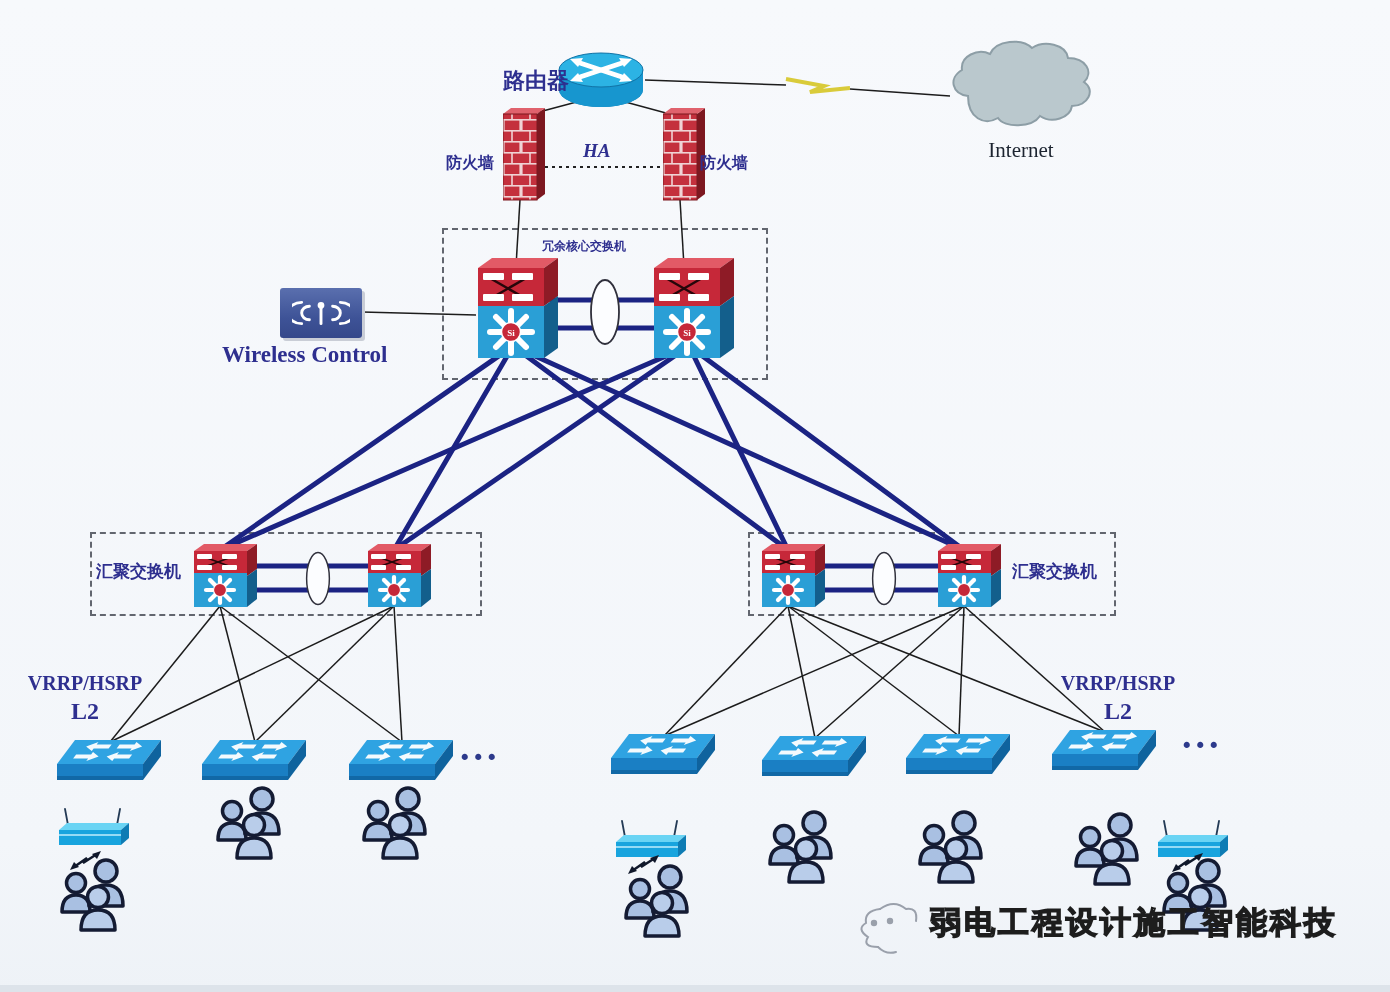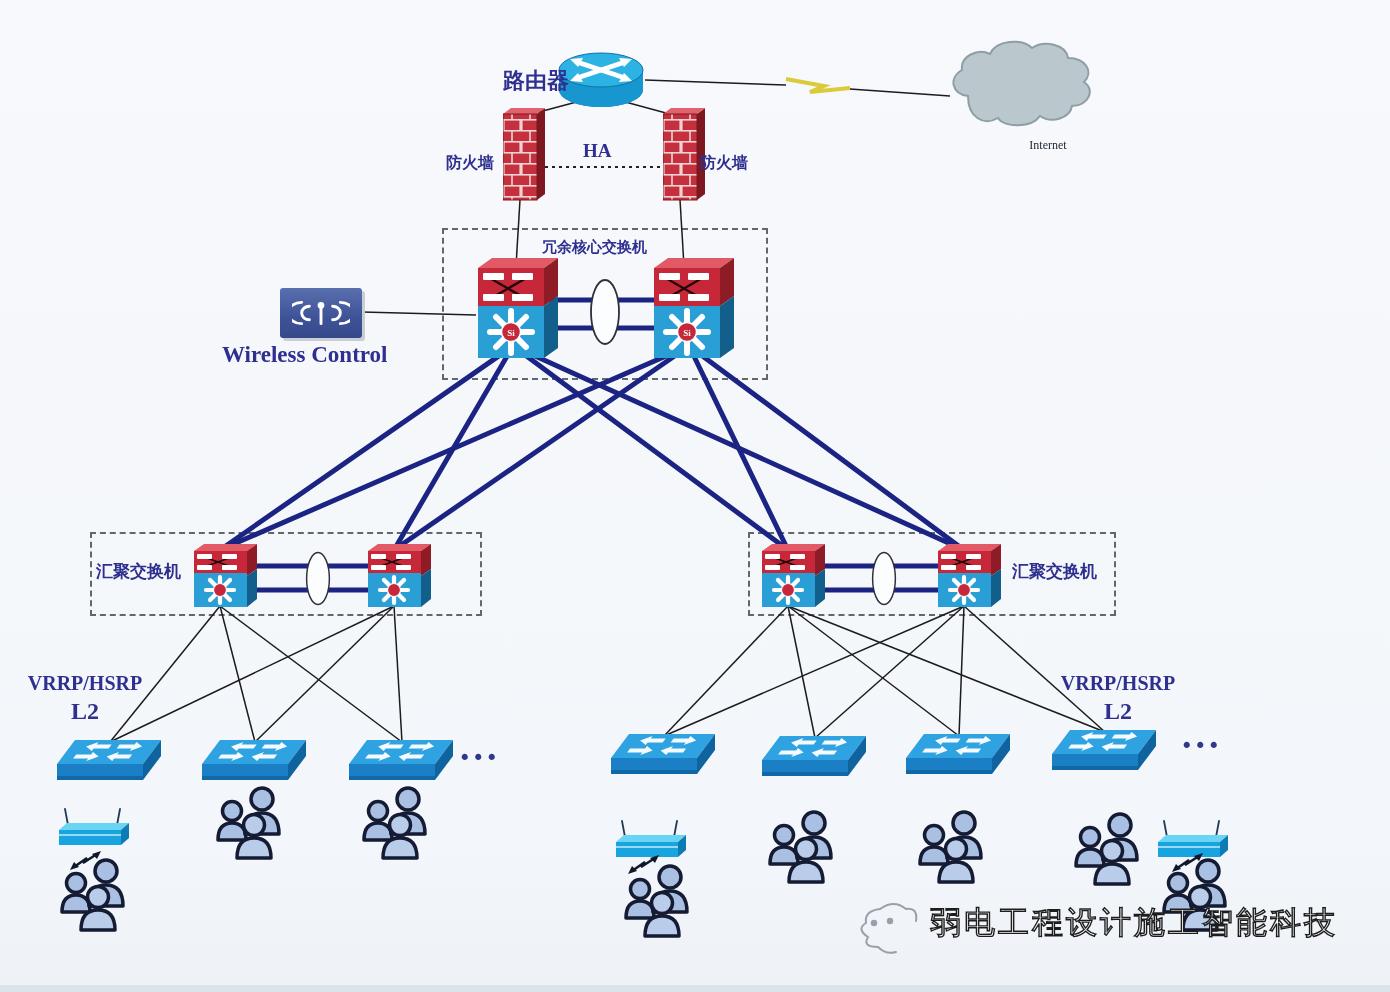--- a/index.html
+++ b/index.html
@@ -15,21 +15,21 @@
   .thin{stroke:#1c1c1c;stroke-width:1.5;}
   .thick{stroke:#1b2383;stroke-width:5;stroke-linecap:round;}
   .dash{stroke:#222;stroke-width:2;stroke-dasharray:3,4;}
   #wc-box{
     position:absolute;left:280px;top:288px;width:82px;height:50px;z-index:3;
     background:linear-gradient(180deg,#5a6fae 0%,#3e5397 60%,#35488a 100%);
     border-radius:3px;box-shadow:3px 3px 0 #c9cdd6;display:flex;align-items:center;justify-content:center;
   }
   .ellip{position:absolute;z-index:3;color:#2d3a8c;font-weight:bold;font-size:38px;letter-spacing:4px;line-height:1;}
   #wm-outline{
-    position:absolute;left:930px;top:902px;z-index:4;font-size:31px;font-weight:normal;letter-spacing:3px;
+    position:absolute;left:930px;top:902px;z-index:4;font-size:31px;font-weight:bold;letter-spacing:3px;
     color:#f8fafc;-webkit-text-stroke:1.4px #1d1d1d;white-space:nowrap;text-align:center;
   }
   #wm-solid{
     position:absolute;left:922px;top:931px;z-index:5;font-size:36px;font-weight:bold;letter-spacing:1px;
     color:#0d0d0d;white-space:nowrap;
   }
   #bottom-strip{position:absolute;left:0;bottom:0;width:100%;height:7px;background:#dde3ea;z-index:6;}
 </style>
 </head>
 <body>
@@ -294,25 +294,25 @@
         <path d="M18,8 a8,7 0 0 0 0,14"></path>
         <path d="M50,4 a14,11 0 0 1 0,22"></path>
         <path d="M42,8 a8,7 0 0 1 0,14"></path>
         <line x1="30" y1="10" x2="30" y2="26"></line>
         <circle cx="30" cy="7" r="2" fill="#fff"></circle>
       </g>
     </svg>
   </div>
 
   <div class="lbl" style="left:503px;top:66px;font-size:22px;">路由器</div>
-  <div class="lbl center" style="left:993px;top:138px;width:110px;font-size:12px;color:#1c2430;font-weight:normal;">Internet</div>
+  <div class="lbl center" style="left:966px;top:138px;width:110px;font-size:21px;color:#1c2430;font-weight:normal;">Internet</div>
   <div class="lbl" style="left:446px;top:153px;font-size:16px;">防火墙</div>
   <div class="lbl" style="left:700px;top:153px;font-size:16px;">防火墙</div>
-  <div class="lbl" style="left:583px;top:140px;font-size:19px;">HA</div>
-  <div class="lbl" style="left:542px;top:238px;font-size:15px;">冗余核心交换机</div>
+  <div class="lbl" style="left:583px;top:140px;font-size:19px;font-style:italic;">HA</div>
+  <div class="lbl" style="left:542px;top:238px;font-size:12px;">冗余核心交换机</div>
   <div class="lbl" style="left:222px;top:342px;font-size:23px;">Wireless Control</div>
   <div class="lbl" style="left:96px;top:560px;font-size:17px;">汇聚交换机</div>
   <div class="lbl" style="left:1012px;top:560px;font-size:17px;">汇聚交换机</div>
 
   <div class="lbl center" style="left:10px;top:672px;width:150px;font-size:20px;">VRRP/HSRP</div>
   <div class="lbl center" style="left:10px;top:698px;width:150px;font-size:24px;">L2</div>
   <div class="lbl center" style="left:1048px;top:672px;width:140px;font-size:20px;">VRRP/HSRP</div>
   <div class="lbl center" style="left:1048px;top:698px;width:140px;font-size:24px;">L2</div>
 
   <div class="ellip" style="left:460px;top:728px;">...</div>

